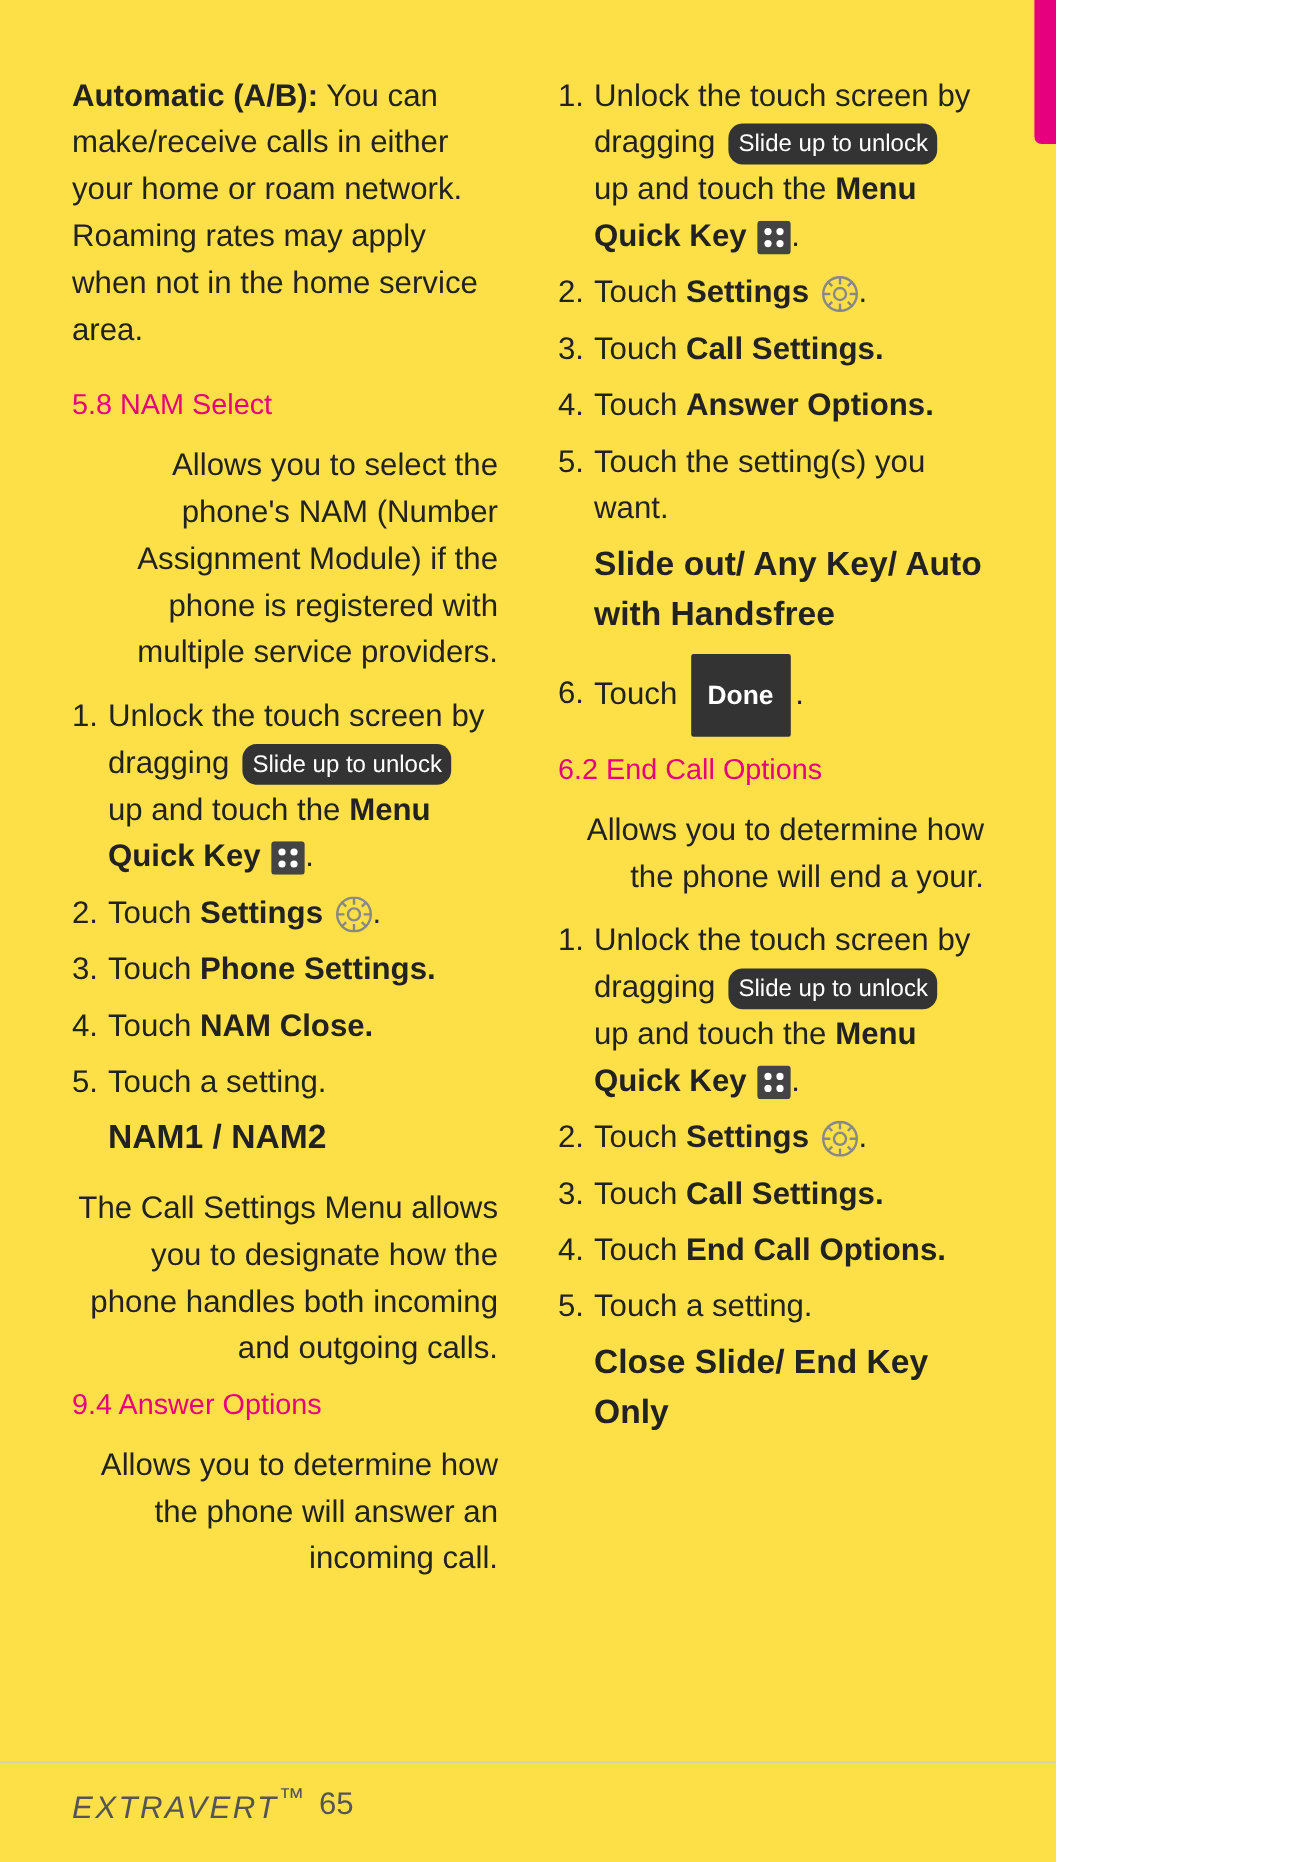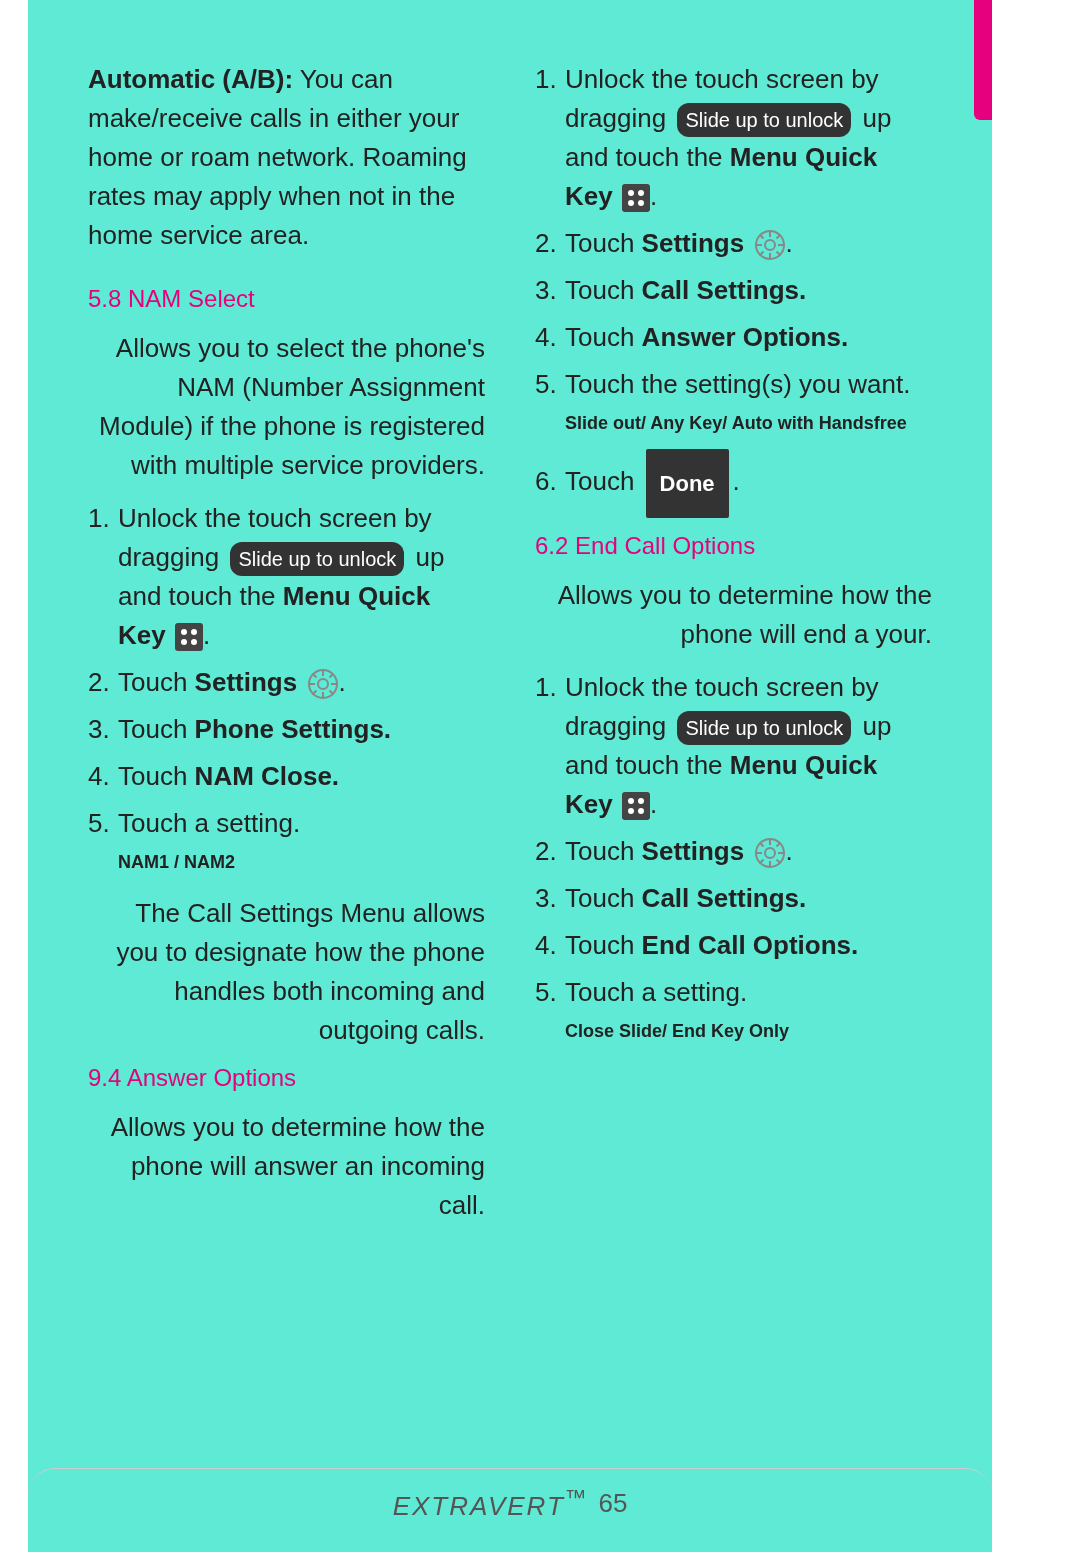--- a/index.html
+++ b/index.html
@@ -6,27 +6,26 @@
     body {
       font-family: 'Arial', sans-serif;
       background: #ffffff;
       width: 1080px;
       min-height: 1552px;
       position: relative;
       overflow-x: hidden;
     }
 
     .page-container {
-      width: 964px;
+      width: 880px;
       min-height: 1552px;
-      background: #5eead4;
+      background: #fde047;
       position: relative;
       display: flex;
       flex-direction: column;
-      margin-left: 28px;
     }
 
     
     .accent-bar {
       position: absolute;
       top: 0;
       right: 0;
       width: 18px;
       height: 120px;
       background: #e6007e;
@@ -125,37 +124,36 @@
       font-size: 22px;
       padding: 18px 14px;
       border-radius: 2px;
       font-weight: bold;
       vertical-align: middle;
       margin: 0 4px;
     }
 
     .bold-sub-heading {
       font-weight: bold;
-      font-size: 18px;
+      font-size: 28px;
       padding-left: 30px;
       margin-bottom: 4px;
       margin-top: 6px;
       color: #222;
     }
 
     
     .footer {
       display: flex;
       flex-direction: row;
-      justify-content: center;
+      justify-content: flex-start;
       align-items: center;
       padding: 16px 60px 30px 60px;
       border-top: 1.5px solid #ccc;
       margin-top: auto;
-      border-radius: 27px;
     }
 
     .footer-brand {
       font-size: 26px;
       color: #555;
       font-style: italic;
       letter-spacing: 2px;
       text-transform: uppercase;
     }
 

